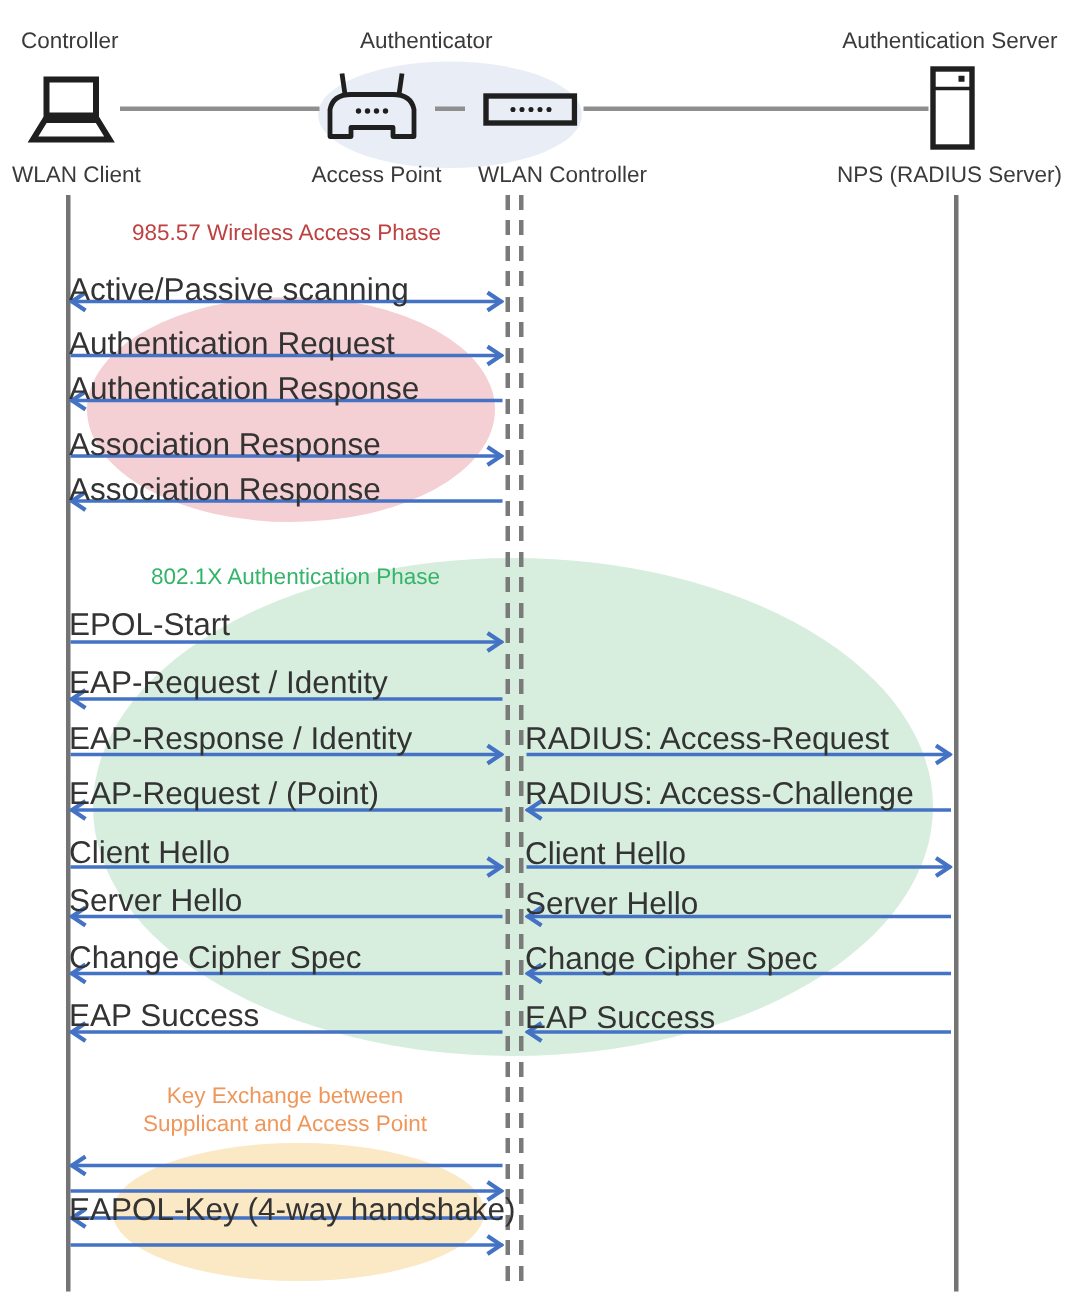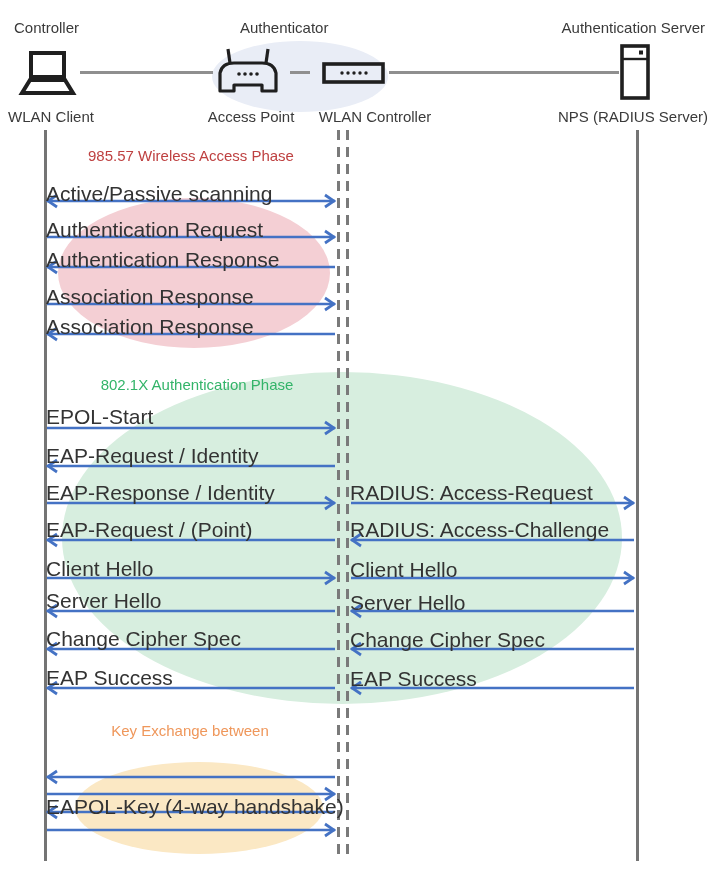--- a/index.html
+++ b/index.html
@@ -106,20 +106,21 @@
   <div class="dashline dl-2"></div>
   <div class="lifeline ll-right"></div>
 
   <div class="ph-ellipse el-1" style="background: rgb(244, 207, 212);"></div>
   <div class="ph-ellipse el-2" style="background: rgb(215, 238, 223);"></div>
   <div class="ph-ellipse el-3" style="background: rgb(251, 232, 196);"></div>
 
   <div class="ph-title pt-1" style="color: rgb(190, 64, 64);">985.57 Wireless Access Phase</div>
   <div class="ph-title pt-2" style="color: rgb(51, 180, 105);">802.1X Authentication Phase</div>
   <div class="ph-title pt-3a" style="color: rgb(239, 151, 91);">Key Exchange between</div>
+  <div class="ph-title pt-3b" style="color: rgb(239, 151, 91);">Supplicant and Access Point</div>
 
   <div id="messages-layer">
       <div class="msg-label" style="left: 46px; width: 290px; top: 182px;">Active/Passive scanning</div>
       <svg class="msg-arrow" width="290" height="16" style="left: 46px; top: 193px;">
         <line x1="1" y1="8" x2="289" y2="8" stroke="#4472C4" stroke-width="2.4"></line>
         <polyline points="279,2 288,8 279,14" fill="none" stroke="#4472C4" stroke-width="2.8"></polyline>
         <polyline points="11,2 2,8 11,14" fill="none" stroke="#4472C4" stroke-width="2.8"></polyline>
       </svg>
       <div class="msg-label" style="left: 46px; width: 290px; top: 218px;">Authentication Request</div>
       <svg class="msg-arrow" width="290" height="16" style="left: 46px; top: 229px;">

